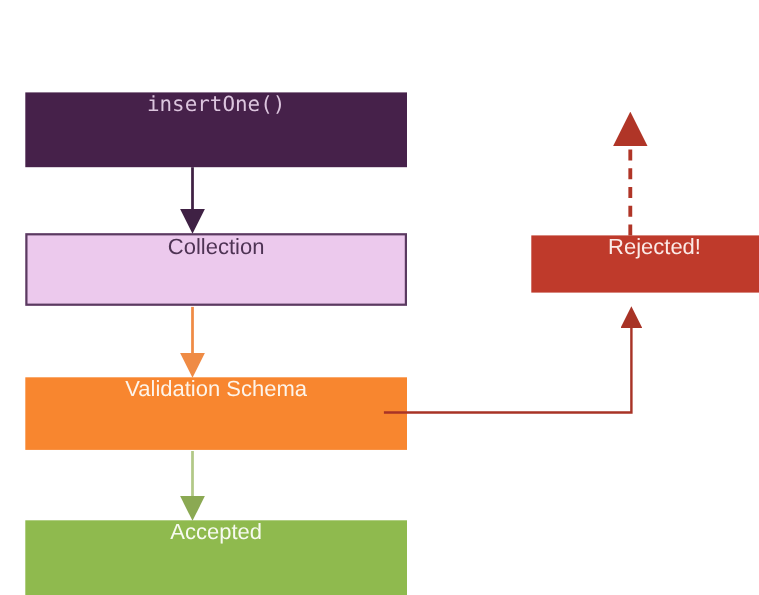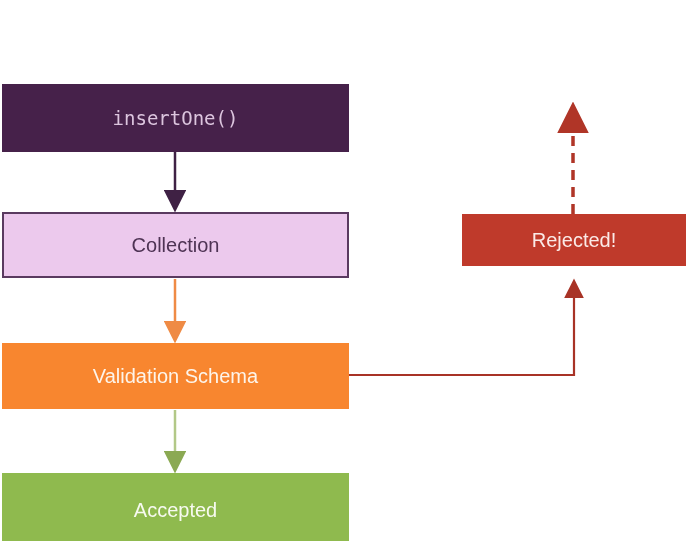--- a/index.html
+++ b/index.html
@@ -20,24 +20,25 @@
     left: 21px;
     top: 4px;
     font-size: 30px;
     font-weight: bold;
     color: #454043;
     letter-spacing: 0.2px;
   }
   .node {
     position: absolute;
     display: flex;
-    align-items: center;
+    align-items: flex-start;
     justify-content: center;
     font-size: 20px;
     box-sizing: border-box;
+    margin-left: 21px;
   }
   .node-insert-one {
     left: 2px; top: 84px; width: 347px; height: 68px;
     background: #46214a;
     color: #dcc5de;
     font-family: "DejaVu Sans Mono", monospace;
     font-size: 19px;
   }
   .node-collection {
     left: 2px; top: 212px; width: 347px; height: 66px;

